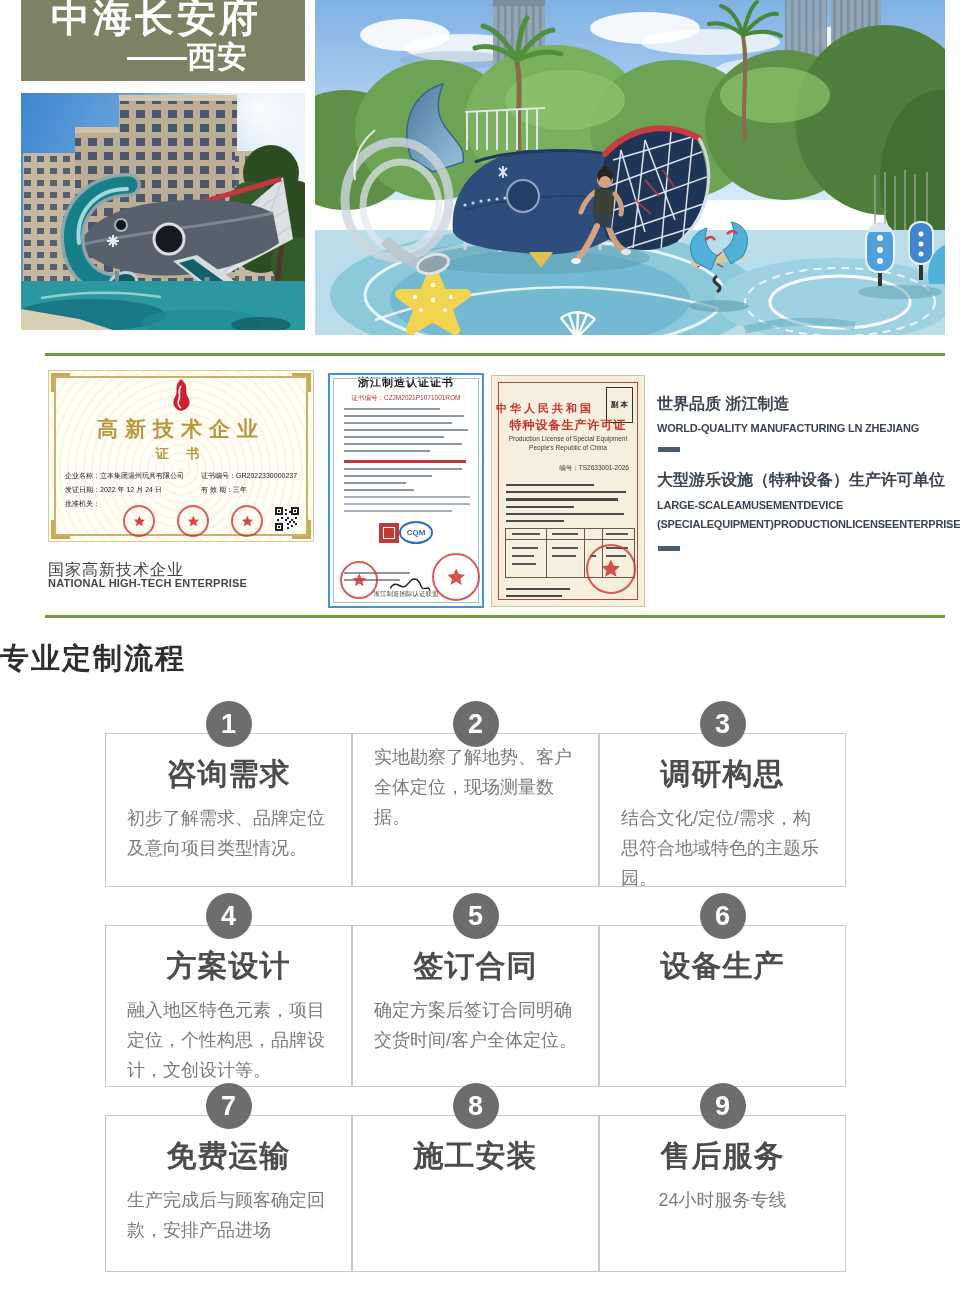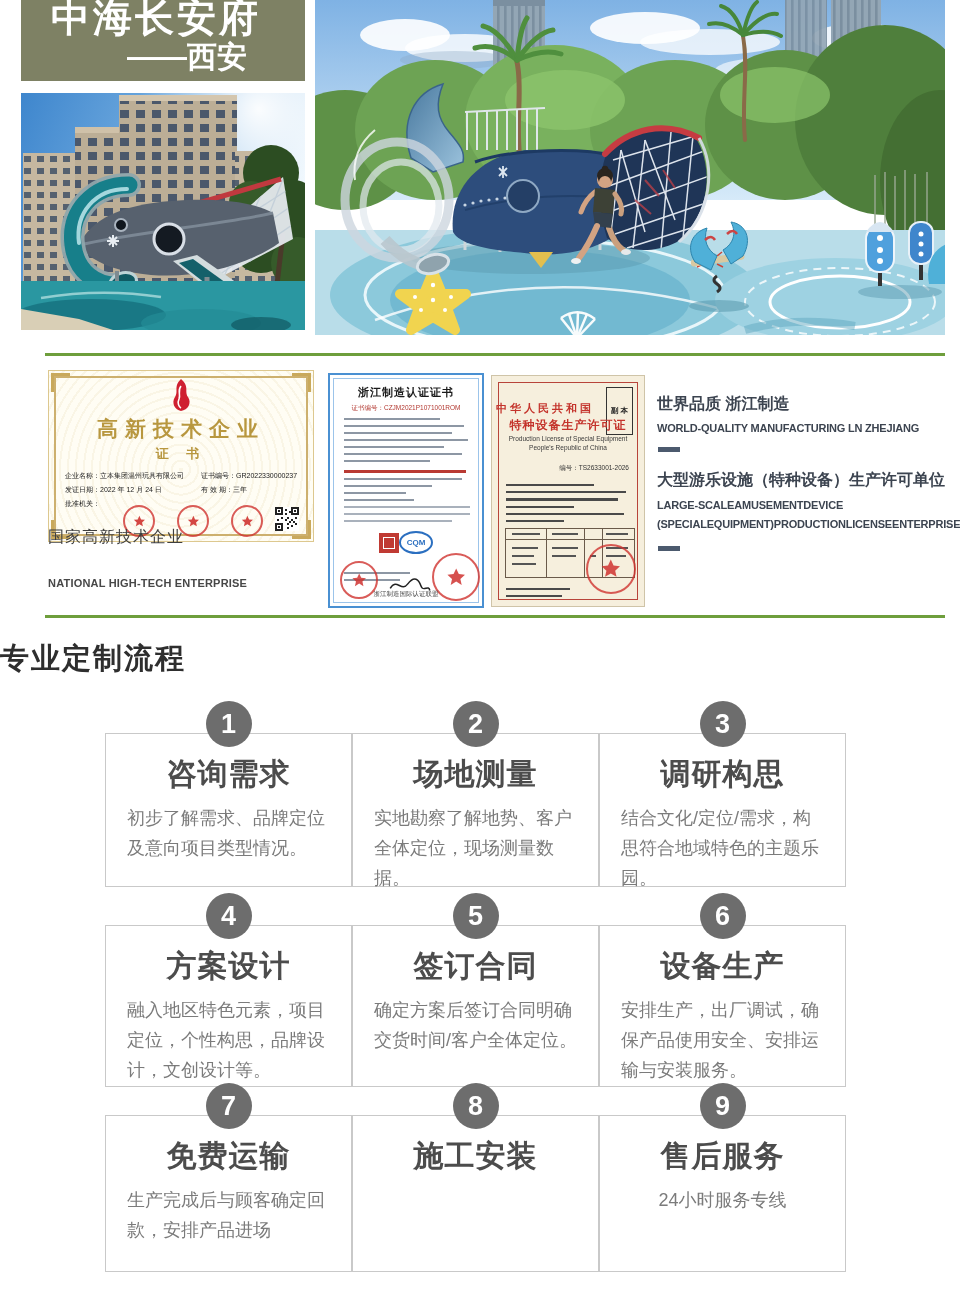--- a/index.html
+++ b/index.html
@@ -26,47 +26,47 @@
   .c1corner.tr{right:2px;top:2px;border-right:3px solid #c9a95c;border-top:3px solid #c9a95c;}
   .c1corner.bl{left:2px;bottom:2px;border-left:3px solid #c9a95c;border-bottom:3px solid #c9a95c;}
   .c1corner.br{right:2px;bottom:2px;border-right:3px solid #c9a95c;border-bottom:3px solid #c9a95c;}
   .c1-flame{left:50%;top:7px;transform:translateX(-50%);width:30px;height:34px;}
   .c1-title{left:0;right:0;top:44px;text-align:center;font-size:21px;font-weight:bold;color:#b8973f;letter-spacing:7px;white-space:nowrap;}
   .c1-sub{left:0;right:0;top:74px;text-align:center;font-size:13px;font-weight:bold;color:#b8973f;letter-spacing:7px;}
   .c1-field{font-size:7px;color:#222;white-space:nowrap;}
   .stamp{border-radius:50%;border:2px solid rgba(207,51,48,.8);display:flex;align-items:center;justify-content:center;}
   .stamp svg{width:60%;height:60%;}
   .c1-qr{left:226px;top:136px;width:24px;height:24px;}
-  .cert1-caption-cn{left:48px;top:527px;font-size:16px;color:#3f3f3f;letter-spacing:1px;}
+  .cert1-caption-cn{left:48px;top:560px;font-size:16px;color:#3f3f3f;letter-spacing:1px;}
   .cert1-caption-en{left:48px;top:577px;font-size:11px;font-weight:700;color:#474747;letter-spacing:.2px;}
 
   .cert2{left:328px;top:373px;width:156px;height:235px;background:#fff;border:2px solid #4a90d2;box-sizing:border-box;}
   .cert2::before{content:"";position:absolute;inset:3px;border:1px solid #9cc4ea;pointer-events:none;}
-  .c2-title{margin-top:10px;text-align:center;font-size:11px;font-weight:bold;color:#1a1a1a;letter-spacing:1px;white-space:nowrap;}
+  .c2-title{margin-top:0;text-align:center;font-size:11px;font-weight:bold;color:#1a1a1a;letter-spacing:1px;white-space:nowrap;}
   .c2-certno{margin-top:4px;text-align:center;font-size:6.5px;color:#b2372f;white-space:nowrap;}
   .bars i{display:block;height:2.5px;background:#8d97a4;margin:4.5px 0 0 14px;}
   .bars-a i:nth-child(1){width:96px}.bars-a i:nth-child(2){width:120px}.bars-a i:nth-child(3){width:108px}
   .bars-a i:nth-child(4){width:124px}.bars-a i:nth-child(5){width:100px}.bars-a i:nth-child(6){width:118px}.bars-a i:nth-child(7){width:86px}
   .c2-redline{height:3px;background:#b93a33;width:122px;margin:8px 0 0 14px;}
   .bars-b i:nth-child(1){width:118px}.bars-b i:nth-child(2){width:88px}.bars-b i:nth-child(3){width:62px}.bars-b i:nth-child(4){width:70px}
   .bars-p i{background:#a9b1bc;}
   .bars-p i:nth-child(1){width:126px}.bars-p i:nth-child(2){width:126px}.bars-p i:nth-child(3){width:108px}
   .c2-logos{display:flex;justify-content:center;align-items:center;margin-top:9px;}
   .c2-redbox{width:20px;height:20px;background:#c03a33;position:relative;}
   .c2-redbox::after{content:"";position:absolute;inset:4px;border:1.5px solid #fff;}
   .c2-cqm{width:30px;height:19px;border:2px solid #2b6fc0;border-radius:50%;color:#2b6fc0;font-size:8px;font-weight:bold;
           display:flex;align-items:center;justify-content:center;background:#fff;}
   .c2-sign{left:58px;top:200px;width:44px;height:20px;}
   .c2-footer{left:0;right:0;bottom:7px;text-align:center;font-size:6.5px;color:#444;white-space:nowrap;}
   .c2-datebar1{left:14px;bottom:32px;width:66px;height:2.5px;background:#8d97a4;}
   .c2-datebar2{left:14px;bottom:25px;width:56px;height:2.5px;background:#8d97a4;}
 
   .cert3{left:491px;top:375px;width:154px;height:232px;background:#f6efdd;border:1px solid #cfc4a8;box-sizing:border-box;}
   .cert3::before{content:"";position:absolute;inset:6px;border:1.5px solid #b8443a;pointer-events:none;}
-  .c3-copy{right:11px;top:11px;border:1.5px solid #333;padding:18px 4px;font-size:7.5px;font-weight:bold;color:#222;background:#f6efdd;}
+  .c3-copy{right:11px;top:11px;border:1.5px solid #333;padding:12px 4px;font-size:7.5px;font-weight:bold;color:#222;background:#f6efdd;}
   .c3-t1{left:4px;right:0;top:25px;font-size:11px;font-weight:bold;color:#c4342c;letter-spacing:3px;white-space:nowrap;}
   .c3-t2{left:0;right:0;top:41px;text-align:center;font-size:12px;font-weight:bold;color:#c4342c;letter-spacing:1px;white-space:nowrap;}
   .c3-en{left:0;right:0;text-align:center;font-size:6.5px;color:#3a3a3a;white-space:nowrap;}
   .c3-serial{right:15px;top:88px;font-size:6.5px;color:#333;}
   .c3-body{left:14px;top:103px;width:126px;}
   .c3-body i{display:block;height:2.2px;background:#4a4a4a;margin-top:5px;}
   .c3-body i:nth-child(1){width:88px}.c3-body i:nth-child(2){width:120px}.c3-body i:nth-child(3){width:112px}
   .c3-body i:nth-child(4){width:68px}.c3-body i:nth-child(5){width:118px}.c3-body i:nth-child(6){width:58px}
   .c3-table{left:13px;top:152px;width:128px;height:48px;border:1px solid #6a5a4a;}
   .c3-table .col{position:absolute;top:0;bottom:0;border-left:1px solid #6a5a4a;}
@@ -554,42 +554,40 @@
 
   <div class="abs process-title">专业定制流程</div>
 
   <div class="step-card" style="left:105px;top:733px;height:154px">
     <div class="step-num">1</div>
     <div class="step-title">咨询需求</div>
     <div class="step-desc">初步了解需求、品牌定位及意向项目类型情况。</div>
   </div>
   <div class="step-card" style="left:352px;top:733px;height:154px">
     <div class="step-num">2</div>
-    <div class="step-title">场地测量</div>
     <div class="step-desc">实地勘察了解地势、客户全体定位，现场测量数据。</div>
   </div>
   <div class="step-card" style="left:599px;top:733px;height:154px">
     <div class="step-num">3</div>
     <div class="step-title">调研构思</div>
     <div class="step-desc">结合文化/定位/需求，构思符合地域特色的主题乐园。</div>
   </div>
   <div class="step-card" style="left:105px;top:925px;height:162px">
     <div class="step-num">4</div>
     <div class="step-title">方案设计</div>
     <div class="step-desc">融入地区特色元素，项目定位，个性构思，品牌设计，文创设计等。</div>
   </div>
   <div class="step-card" style="left:352px;top:925px;height:162px">
     <div class="step-num">5</div>
     <div class="step-title">签订合同</div>
     <div class="step-desc">确定方案后签订合同明确交货时间/客户全体定位。</div>
   </div>
   <div class="step-card" style="left:599px;top:925px;height:162px">
     <div class="step-num">6</div>
     <div class="step-title">设备生产</div>
-    <div class="step-desc">安排生产，出厂调试，确保产品使用安全、安排运输与安装服务。</div>
   </div>
   <div class="step-card" style="left:105px;top:1115px;height:157px">
     <div class="step-num">7</div>
     <div class="step-title">免费运输</div>
     <div class="step-desc">生产完成后与顾客确定回款，安排产品进场</div>
   </div>
   <div class="step-card" style="left:352px;top:1115px;height:157px">
     <div class="step-num">8</div>
     <div class="step-title">施工安装</div>
   </div>

